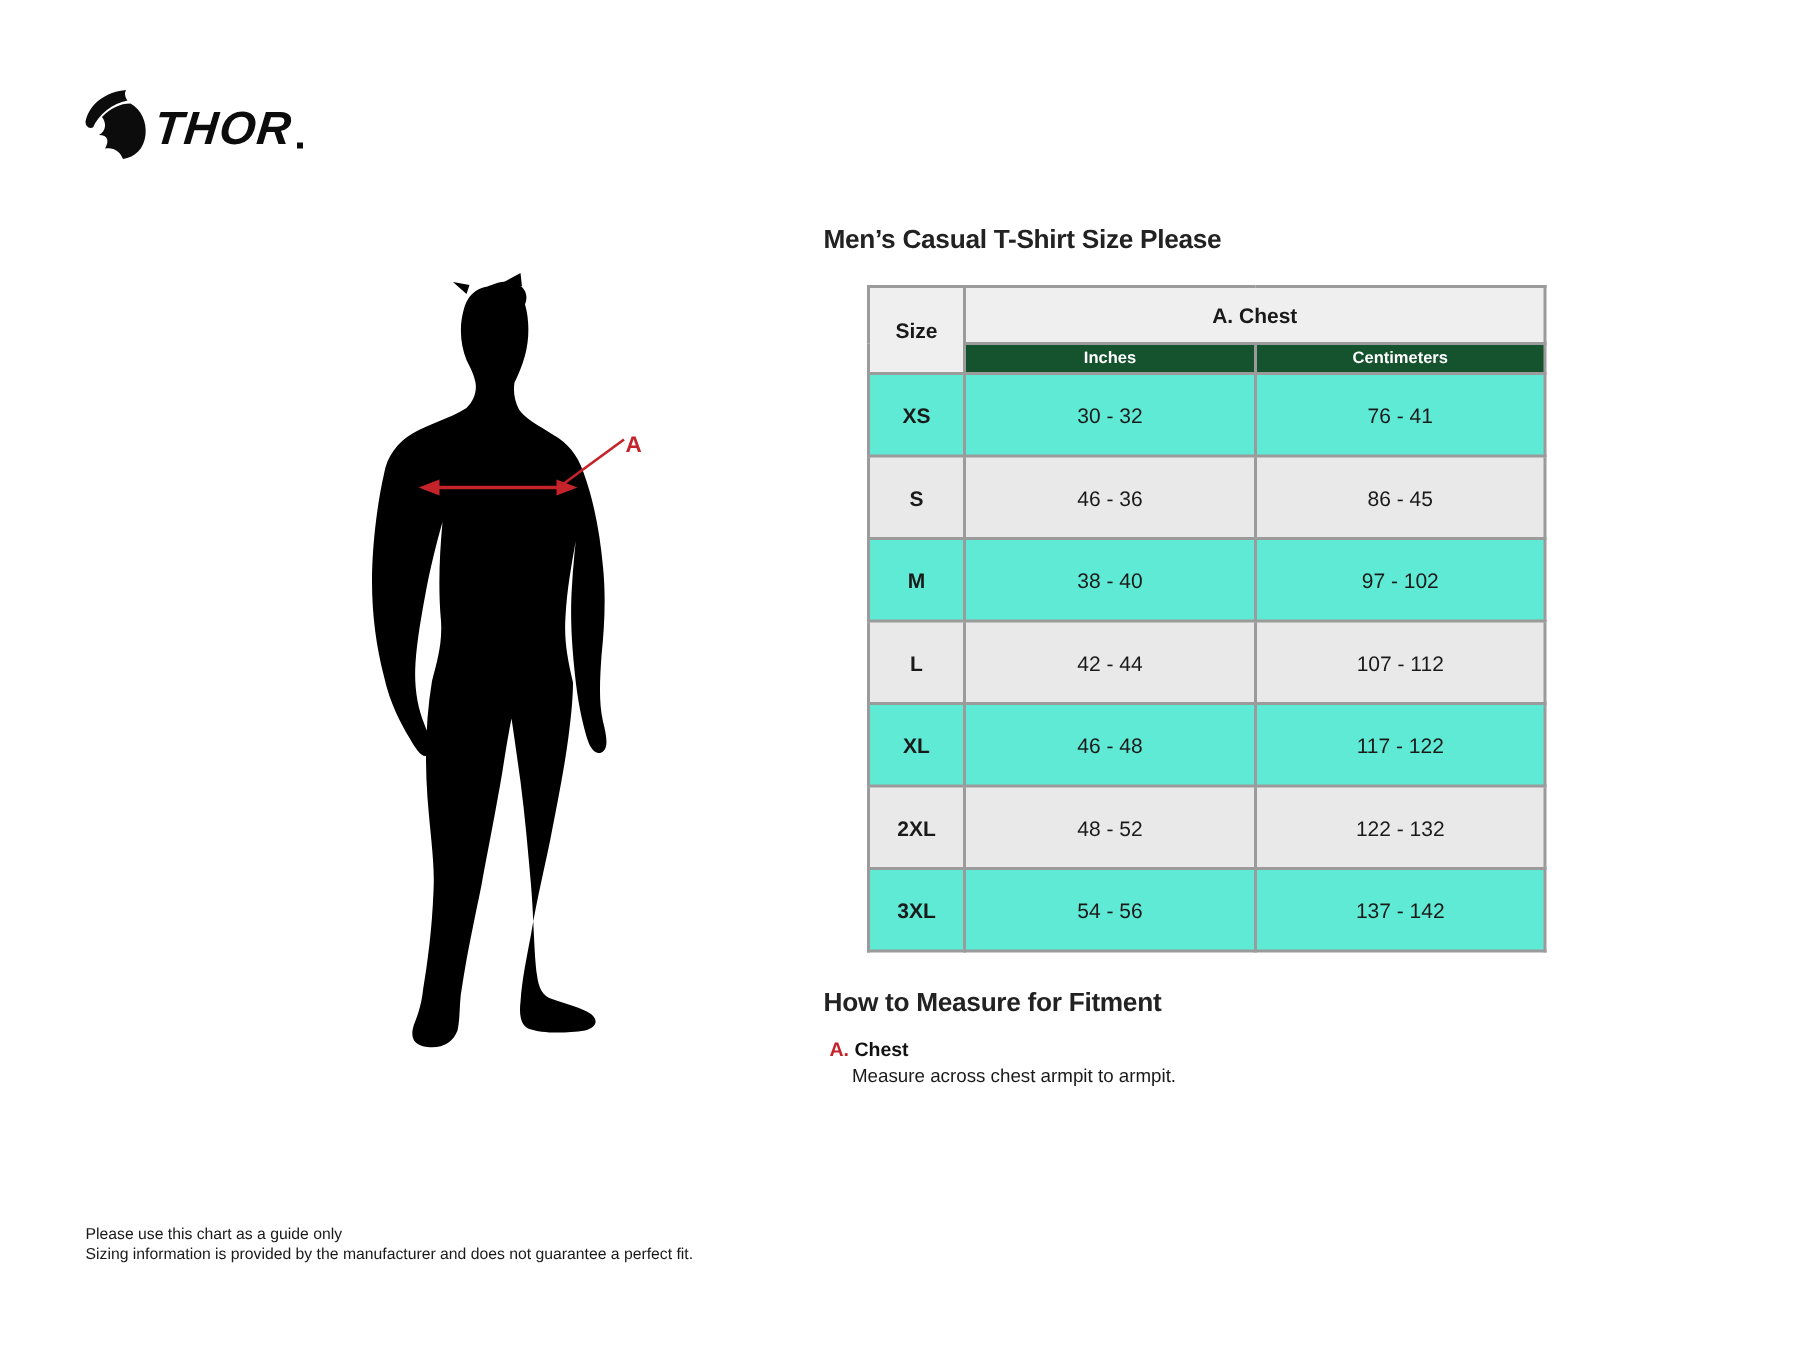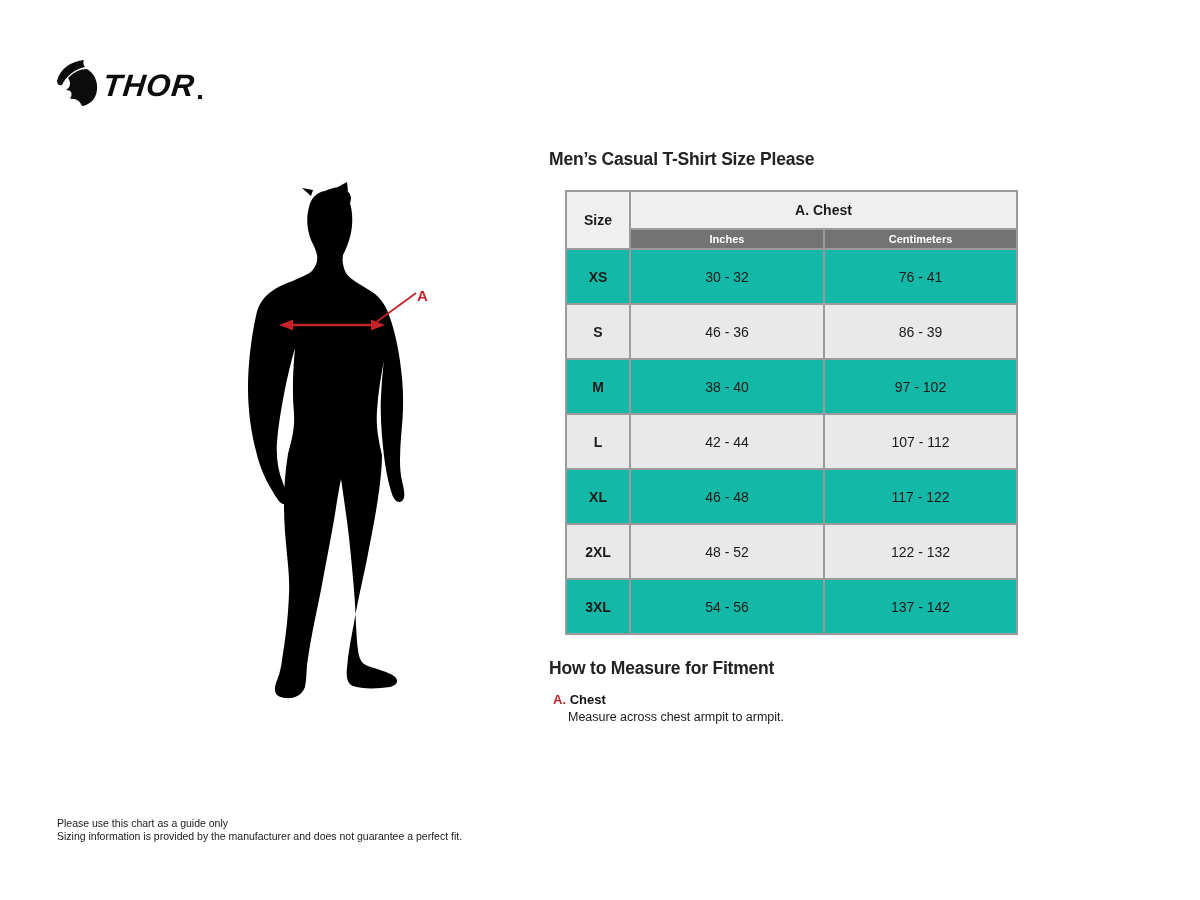--- a/index.html
+++ b/index.html
@@ -12,28 +12,28 @@
   .logo-text{font-size:31px;font-weight:bold;font-style:italic;letter-spacing:1px;
              color:#0c0c0c;transform:skewX(-6deg);line-height:44px;margin-left:4px;}
   .tm-dot{width:4px;height:4px;background:#0c0c0c;margin:0 0 9px 3px;}
 
   
   .figure{position:absolute;left:240px;top:180px;}
 
   
   .chart-title{position:absolute;left:549px;top:149px;font-size:17.5px;font-weight:bold;
                letter-spacing:-0.2px;color:#222;}
-  .size-table{position:absolute;left:565px;top:190px;border-collapse:collapse;
+  .size-table{position:absolute;left:578px;top:190px;border-collapse:collapse;
               table-layout:fixed;width:451px;}
   .size-table th,.size-table td{border:2px solid #9b9b9b;text-align:center;
               vertical-align:middle;padding:0;font-size:14px;color:#1a1a1a;}
   .size-table .head-cell{background:#efefef;font-weight:bold;height:36px;}
   .size-table .size-head{width:64px;}
-  .size-table .bar{background:#737373;color:#fff;font-weight:bold;font-size:11px;height:18px;}
-  .size-table .data-row td,.size-table .data-row th{height:53px;background:#14b8a6;font-weight:normal;}
+  .size-table .bar{background:#14532d;color:#fff;font-weight:bold;font-size:11px;height:18px;}
+  .size-table .data-row td,.size-table .data-row th{height:53px;background:#5eead4;font-weight:normal;}
   .size-table .data-row th{font-weight:bold;}
   .size-table .alt td,.size-table .alt th{background:#e9e9e9;}
 
   
   .measure-title{position:absolute;left:549px;top:658px;font-size:17.5px;font-weight:bold;
                  letter-spacing:-0.2px;color:#222;}
   .measure-item{position:absolute;left:553px;top:692px;font-size:13px;font-weight:bold;color:#111;}
   .measure-item .key{color:#c4232a;}
   .measure-desc{position:absolute;left:568px;top:710px;font-size:12.5px;color:#1a1a1a;}
 
@@ -105,21 +105,21 @@
         <td class="bar">Centimeters</td>
       </tr>
       <tr class="data-row">
         <th>XS</th>
         <td>30 - 32</td>
         <td>76 - 41</td>
       </tr>
       <tr class="data-row alt">
         <th>S</th>
         <td>46 - 36</td>
-        <td>86 - 39</td>
+        <td>86 - 45</td>
       </tr>
       <tr class="data-row">
         <th>M</th>
         <td>38 - 40</td>
         <td>97 - 102</td>
       </tr>
       <tr class="data-row alt">
         <th>L</th>
         <td>42 - 44</td>
         <td>107 - 112</td>

